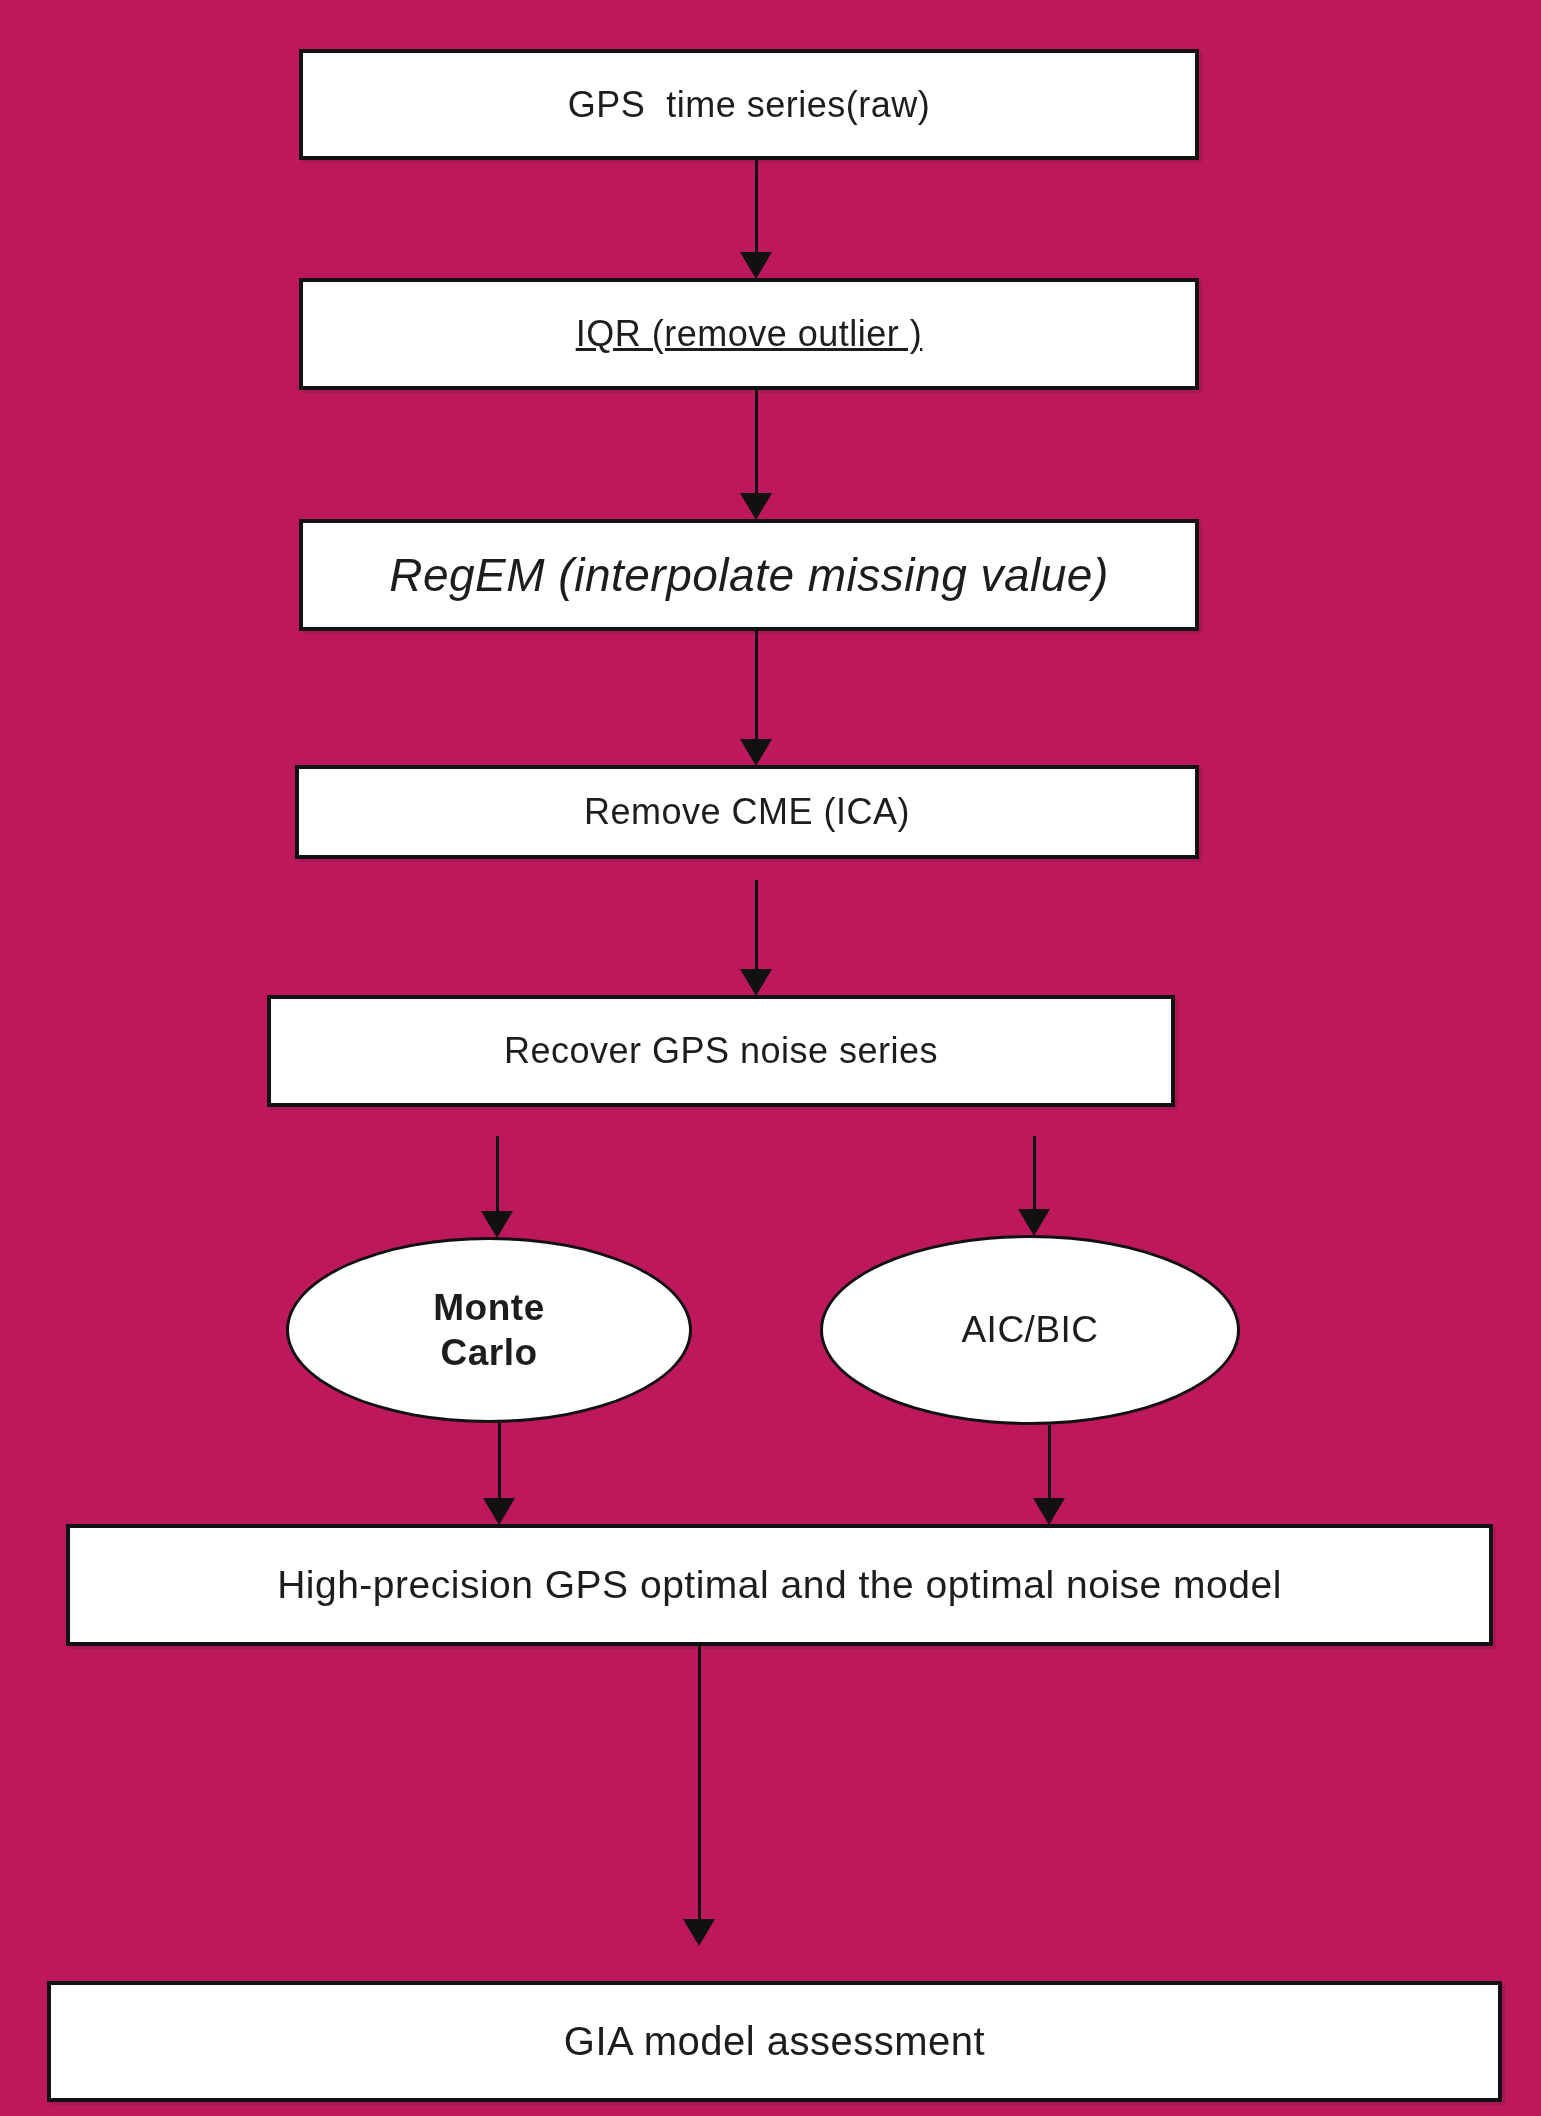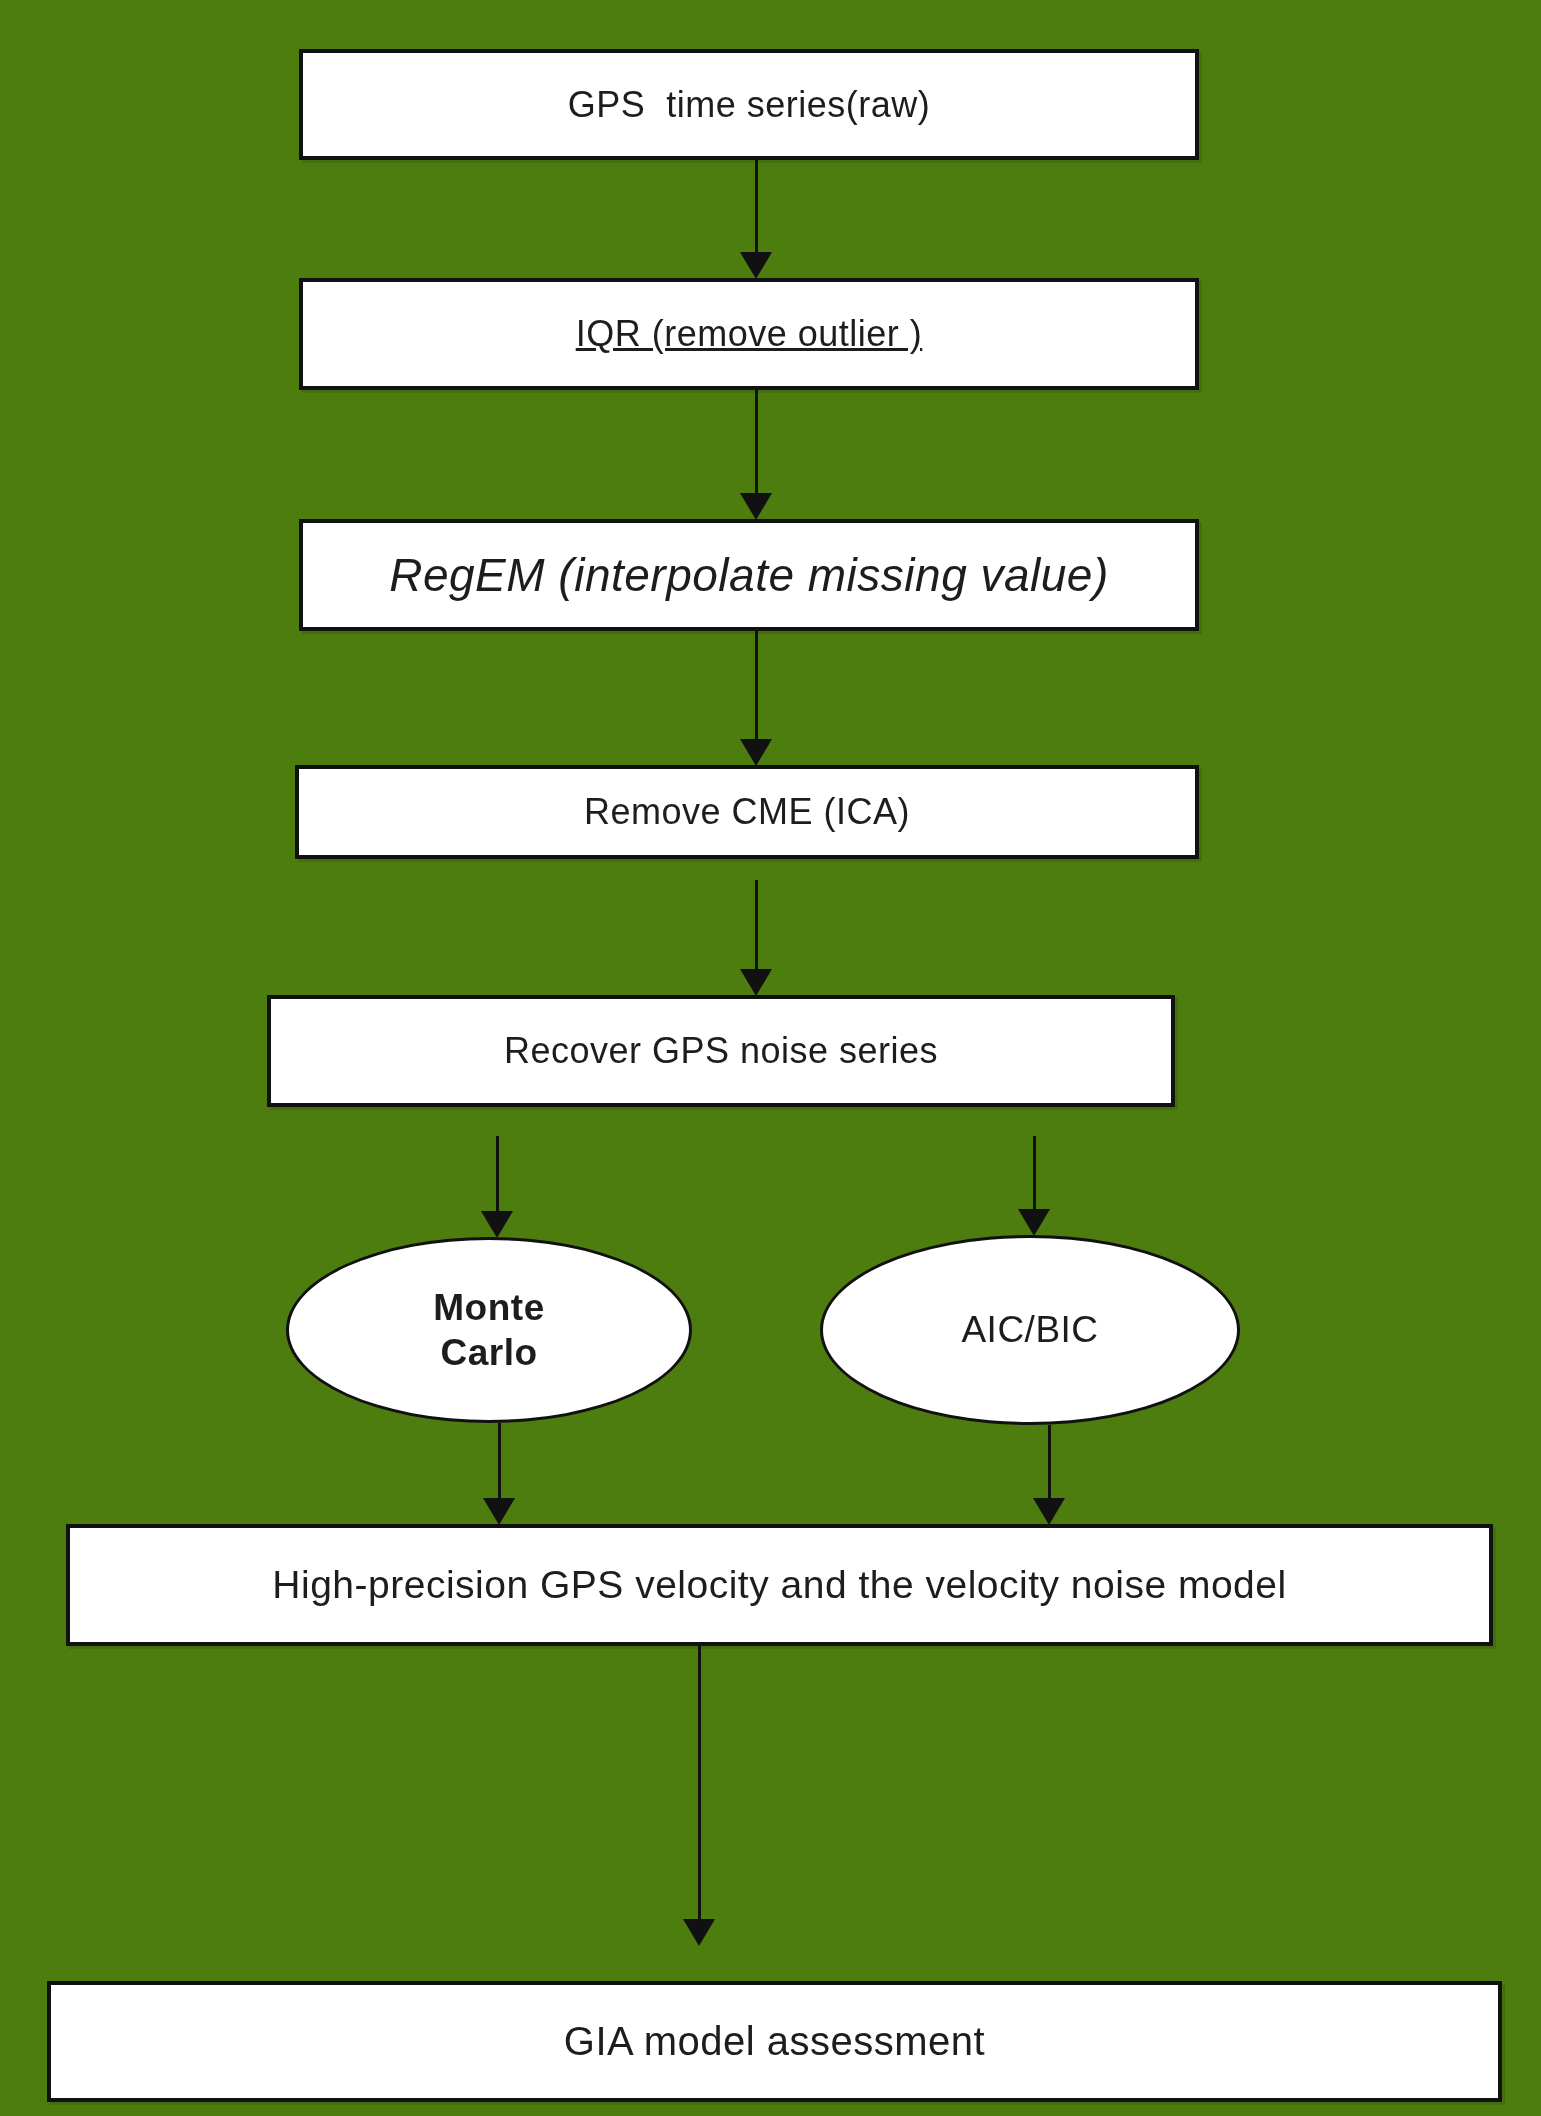--- a/index.html
+++ b/index.html
@@ -4,21 +4,21 @@
 <style>
   html, body {
     margin: 0;
     padding: 0;
     background: #ffffff;
   }
   #canvas {
     position: relative;
     width: 1541px;
     height: 2116px;
-    background: #4d7c0f;
+    background: #be185d;
     font-family: "Liberation Sans", sans-serif;
     color: #1d1d1d;
     overflow: hidden;
   }
   .node {
     position: absolute;
     box-sizing: border-box;
     background: #ffffff;
     border: 4px solid #111111;
     display: flex;
@@ -105,21 +105,21 @@
     <span class="label" style="font-size:37px;">AIC/BIC</span>
   </div>
 
   <div class="shaft" style="left:498px; top:1423px; height:77px;"></div>
   <div class="head" style="left:483px; top:1498px;"></div>
 
   <div class="shaft" style="left:1048px; top:1425px; height:75px;"></div>
   <div class="head" style="left:1033px; top:1498px;"></div>
 
   <div class="node box" style="left:66px; top:1524px; width:1427px; height:122px;">
-    <span class="label" style="font-size:39px;">High-precision GPS velocity and the velocity noise model</span>
+    <span class="label" style="font-size:39px;">High-precision GPS optimal and the optimal noise model</span>
   </div>
 
   <div class="shaft" style="left:698px; top:1646px; height:273px;"></div>
   <div class="head" style="left:683px; top:1919px;"></div>
 
   <div class="node box" style="left:47px; top:1945px; width:1455px; height:121px;margin-top:36px;">
     <span class="label" style="font-size:40px;">GIA model assessment</span>
   </div>
 
 </div>

